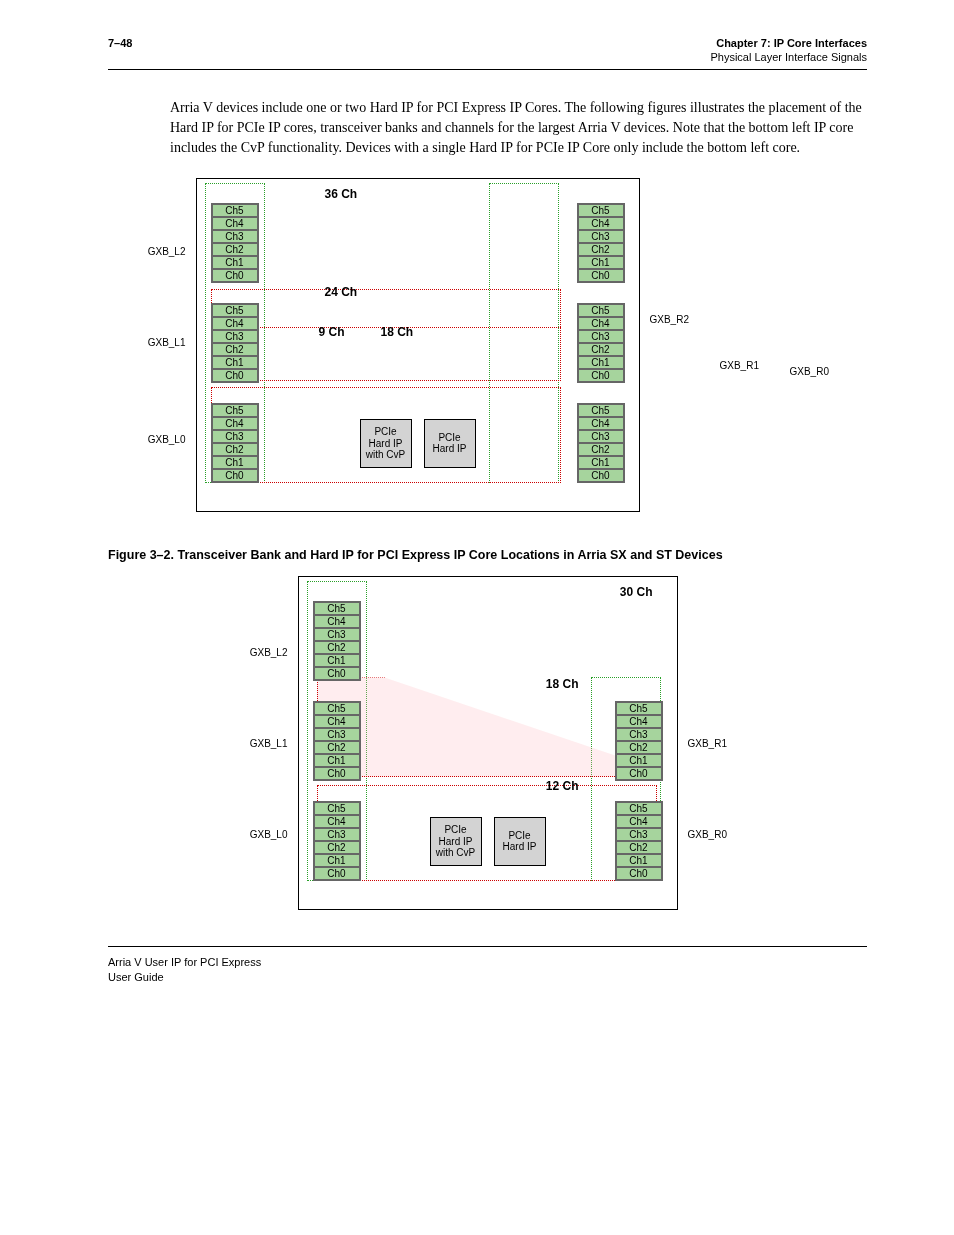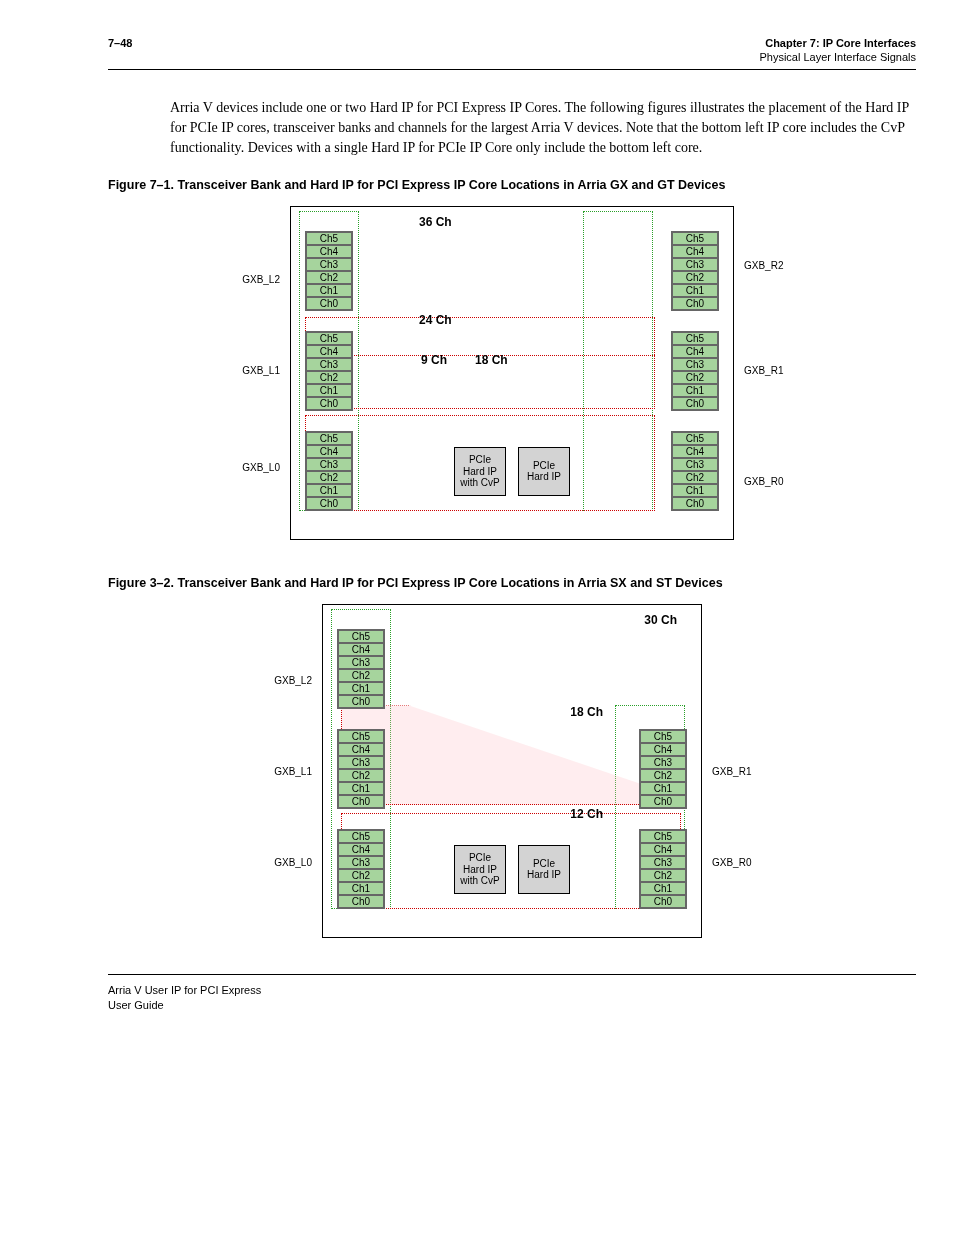--- a/index.html
+++ b/index.html
@@ -4,21 +4,21 @@
 <style>
   body {
     margin: 0;
     padding: 0;
     font-family: "Palatino Linotype", Palatino, "Book Antiqua", serif;
     background: #fff;
     color: #000;
     width: 954px;
   }
   .page {
-    padding: 36px 38px 40px 108px;
+    padding: 36px 87px 40px 108px;
     box-sizing: border-box;
     width: 954px;
   }
   .top-header {
     display: flex;
     justify-content: space-between;
     font-family: Arial, Helvetica, sans-serif;
     font-size: 11px;
     line-height: 1.3;
     margin-bottom: 2px;
@@ -139,21 +139,20 @@
     <div class="left">7–48</div>
     <div class="right">
       <div class="bold">Chapter 7:  IP Core Interfaces</div>
       <div>Physical Layer Interface Signals</div>
     </div>
   </div>
   <hr class="rule">
 
   <p class="body-text">Arria V devices include one or two Hard IP for PCI Express IP Cores. The following figures illustrates the placement of the Hard IP for PCIe IP cores, transceiver banks and channels for the largest Arria V devices. Note that the bottom left IP core includes the CvP functionality. Devices with a single Hard IP for PCIe IP Core only include the bottom left core.</p>
 
-  <div class="fig-caption">Figure 7–1.  Transceiver Bank and Hard IP for PCI Express IP Core Locations in Arria GX and GT Devices</div>
 
   <div class="figure">
     <div style="display:flex; align-items:center; gap:10px;">
       <div style="display:flex; flex-direction:column; gap:34px;">
         <div class="side-label">GXB_L2</div>
         <div class="side-label" style="margin-top:46px;">GXB_L1</div>
         <div class="side-label" style="margin-top:52px;">GXB_L0</div>
       </div>
 
       <div class="diagram" style="width:444px;">
@@ -179,21 +178,21 @@
               <div class="ch">Ch5</div>
               <div class="ch">Ch4</div>
               <div class="ch">Ch3</div>
               <div class="ch">Ch2</div>
               <div class="ch">Ch1</div>
               <div class="ch">Ch0</div>
             </div>
         </div>
 
         <span class="ch-label" style="top:106px; left:128px;text-align:center;">24 Ch</span>
-        <span class="ch-label" style="top:146px; left:130px;">9 Ch</span>
+        <span class="ch-label" style="top:146px; left:122px;">9 Ch</span>
         <span class="ch-label" style="top:146px; left:184px;">18 Ch</span>
 
         <div class="diag-row" style="justify-content:space-between; margin-top:20px;">
           <div class="bank">
               <div class="ch">Ch5</div>
               <div class="ch">Ch4</div>
               <div class="ch">Ch3</div>
               <div class="ch">Ch2</div>
               <div class="ch">Ch1</div>
               <div class="ch">Ch0</div>
@@ -226,21 +225,21 @@
               <div class="ch">Ch5</div>
               <div class="ch">Ch4</div>
               <div class="ch">Ch3</div>
               <div class="ch">Ch2</div>
               <div class="ch">Ch1</div>
               <div class="ch">Ch0</div>
             </div>
         </div>
       </div>
 
-      <div style="display:flex; flex-direction:column; gap:48px;">
+      <div style="display:flex; gap:14px;">
         <div class="side-label right">GXB_R2</div>
         <div class="side-label right" style="margin-top:46px;">GXB_R1</div>
         <div class="side-label right" style="margin-top:52px;">GXB_R0</div>
       </div>
     </div>
   </div>
 
   <div class="fig-caption">Figure 3–2.  Transceiver Bank and Hard IP for PCI Express IP Core Locations in Arria SX and ST Devices</div>
 
   <div class="figure">

